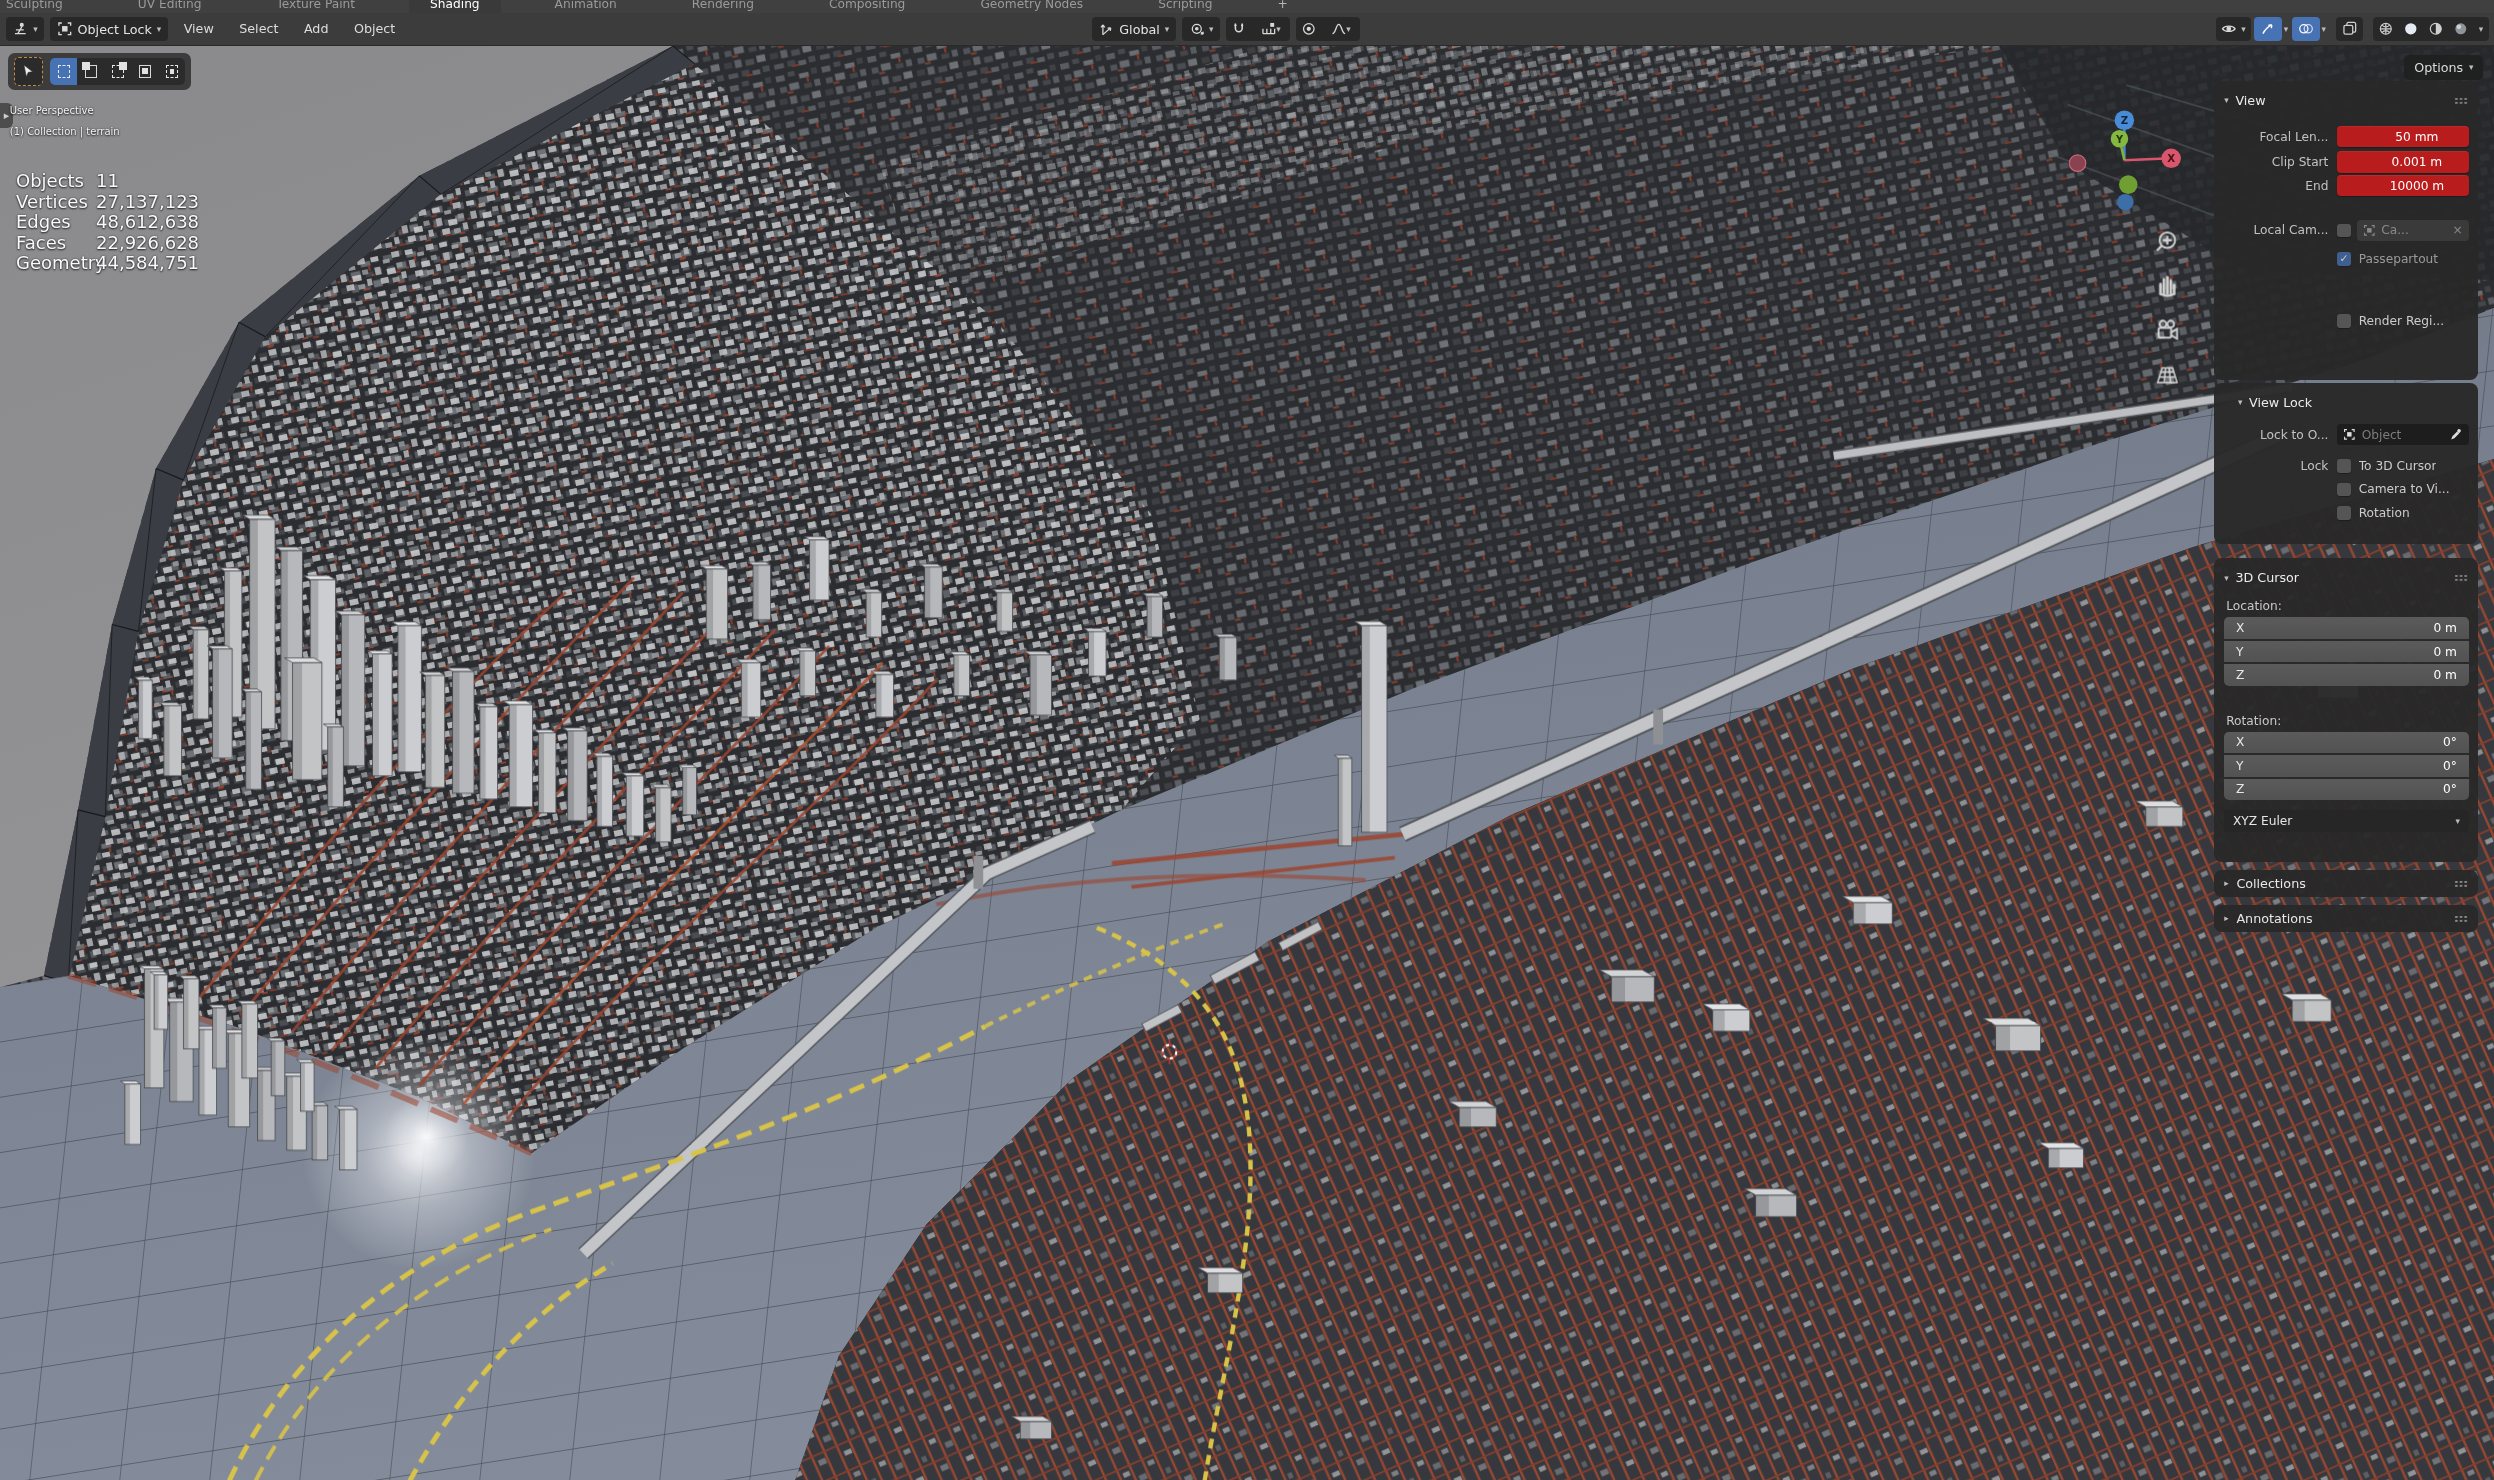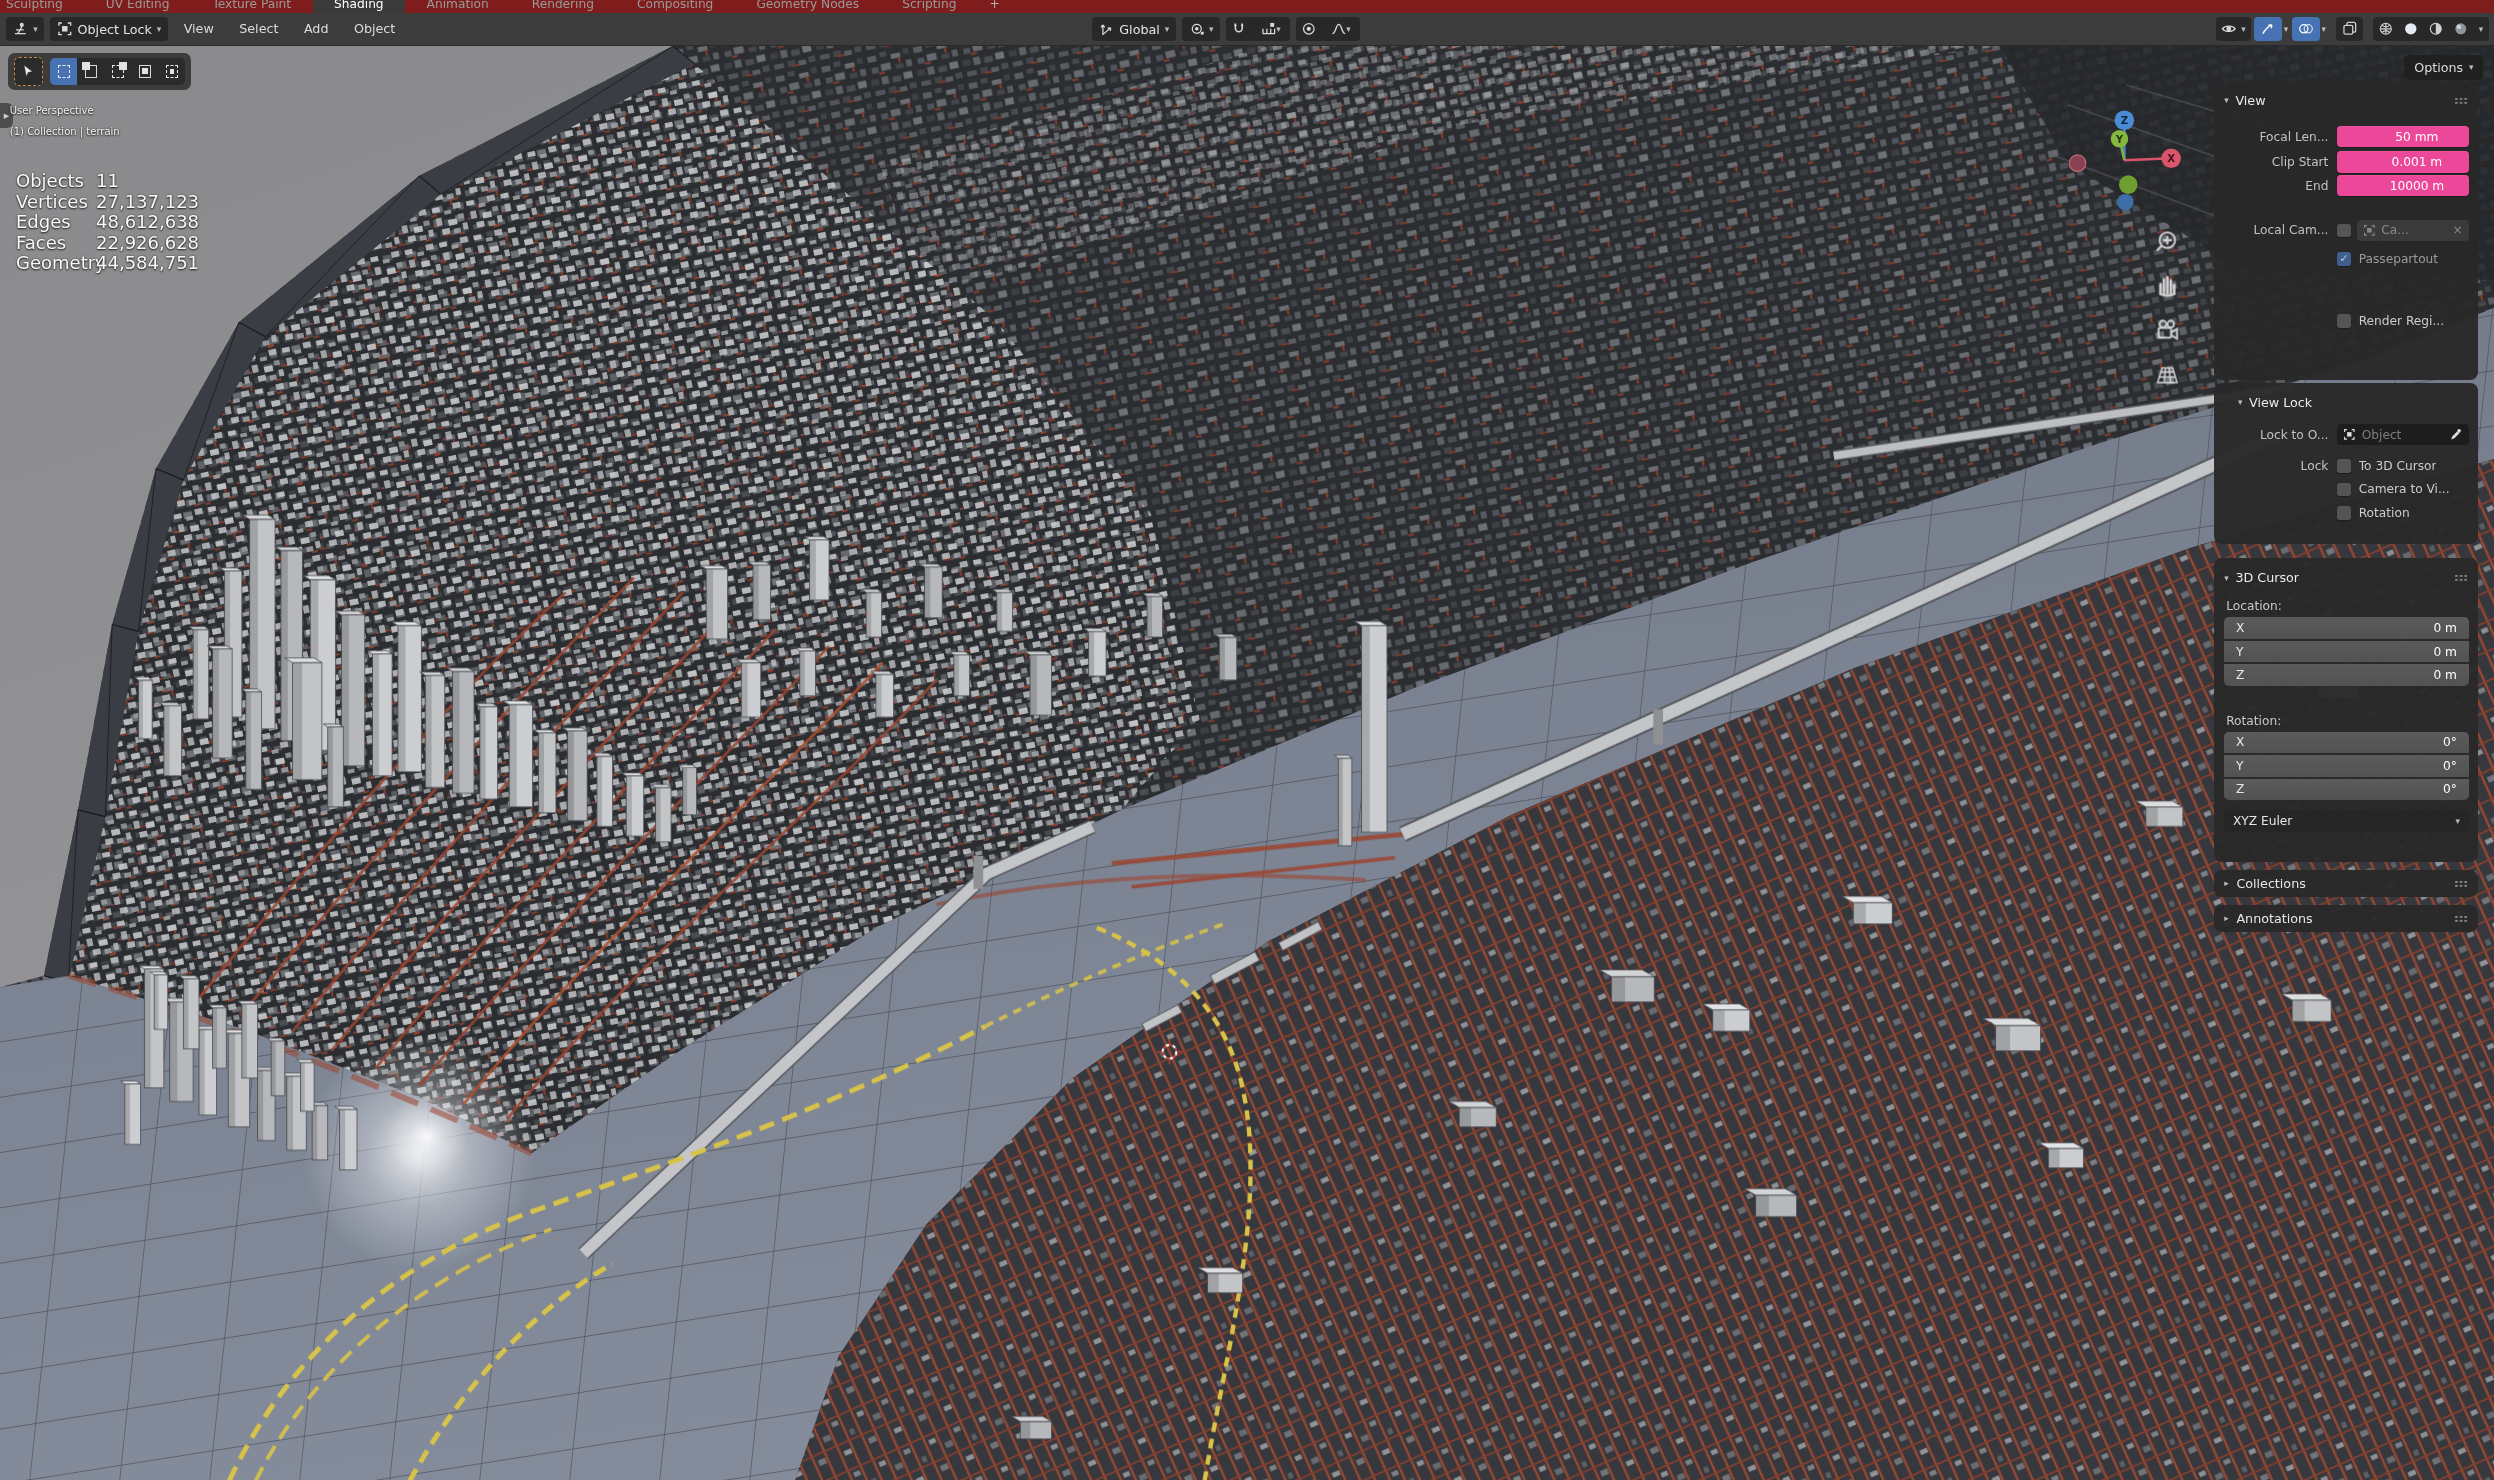--- a/index.html
+++ b/index.html
@@ -1,19 +1,19 @@
 <!DOCTYPE html>
 <html><head>
 <meta charset="utf-8">
 <style>
   html,body{margin:0;padding:0;background:#111;width:2495px;height:1480px;overflow:hidden;
     font-family:"DejaVu Sans","Liberation Sans",sans-serif;-webkit-font-smoothing:antialiased;}
   *{box-sizing:border-box;}
   
-  #tabbar{position:absolute;left:0;top:0;width:2495px;height:12.7px;background:#7f1d1d;display:flex;overflow:hidden;}
+  #tabbar{position:absolute;left:0;top:0;width:2495px;height:12.7px;background:#404040;display:flex;overflow:hidden;gap:32px;}
   .tab{flex:0 0 auto;display:block;padding:0 21.5px;font-size:12.2px;color:#9a9a9a;line-height:18.5px;margin-top:-4.9px;white-space:nowrap;}
   .tab.active{background:#3a3a3a;color:#ffffff;border-radius:4.9px 4.9px 0 0;}
   .tab.plus{color:#b5b5b5;padding:0 11.7px;}
   
   #vheader{position:absolute;left:0;top:12.7px;width:2495px;height:33px;background:#3c3c3c;border-bottom:1px solid #2a2a2a;}
   .hgroup{position:absolute;top:0;height:33px;display:flex;align-items:center;gap:5.9px;}
   .pill{display:flex;align-items:center;gap:4.9px;background:#282828;border-radius:3.9px;height:23.4px;padding:0 6.8px;color:#e4e4e4;font-size:12.7px;white-space:nowrap;}
   .pill.blue{background:#4772b3;}
   .menu{color:#dddddd;font-size:12.7px;padding:0 9.8px;height:23.4px;line-height:23.4px;border-radius:3.9px;}
   .chev{font-size:8.8px;color:#bdbdbd;line-height:1;}
@@ -40,21 +40,21 @@
   #stats{position:absolute;left:16px;top:125px;font-size:18px;color:#fafafa;text-shadow:0 1px 2px rgba(0,0,0,.75),0 0 2px rgba(0,0,0,.5);line-height:20.5px;}
   #stats .row{display:flex;}
   #stats .lb{width:80px;}
   
   #npanel{position:absolute;right:16.6px;top:35px;width:264px;font-size:12.2px;color:#c9c9c9;}
   .panel{background:rgba(41,41,41,.96);border-radius:7.8px;margin-bottom:2.9px;padding:7.8px 9.8px;position:relative;}
   .phead{display:flex;align-items:center;gap:6.8px;height:23.4px;color:#ececec;font-size:12.7px;}
   .phead .dots{margin-left:auto;width:14.6px;height:7.8px;background-image:radial-gradient(circle,#8d8d8d 1px,transparent 1.3px);background-size:4.7px 3.9px;opacity:.9;}
   .prow{display:flex;align-items:center;height:21.5px;margin-top:3.9px;}
   .plabel{width:113px;text-align:right;padding-right:8.8px;color:#c2c2c2;white-space:nowrap;overflow:hidden;}
-  .pfield{flex:1;background:#ec4899;border-radius:3.9px;height:21.5px;display:flex;align-items:center;justify-content:center;color:#ffffff;box-shadow:inset 0 1px 0 rgba(255,255,255,.06),0 1px 1px rgba(0,0,0,.3);padding-left:28px;}
+  .pfield{flex:1;background:#b91c1c;border-radius:3.9px;height:21.5px;display:flex;align-items:center;justify-content:center;color:#ffffff;box-shadow:inset 0 1px 0 rgba(255,255,255,.06),0 1px 1px rgba(0,0,0,.3);padding-left:28px;}
   .cbox{width:13.7px;height:13.7px;border-radius:2.9px;background:#555555;flex:0 0 auto;box-shadow:0 1px 1px rgba(0,0,0,.3);}
   .cbox.on{background:#4772b3;color:#fff;font-size:10.7px;line-height:13.7px;text-align:center;}
   .cblabel{margin-left:7.8px;color:#cccccc;white-space:nowrap;overflow:hidden;}
   .objfield{flex:1;height:21.5px;background:#1d1d1d;border-radius:3.9px;display:flex;align-items:center;padding:0 5.9px;gap:5.9px;color:#8f8f8f;}
   .objfield.dim{background:#3a3a3a;color:#8a8a8a;}
   .stack{margin:2px 0 0 0;}
   .srow{display:flex;align-items:center;height:21.5px;background:linear-gradient(#5b5b5b,#525252);margin-bottom:2px;padding:0 11.7px;color:#fff;}
   .srow:first-child{border-radius:4.9px 4.9px 0 0;}
   .srow:last-child{border-radius:0 0 4.9px 4.9px;margin-bottom:0;}
   .srow .ax{width:29px;color:#e8e8e8;}

